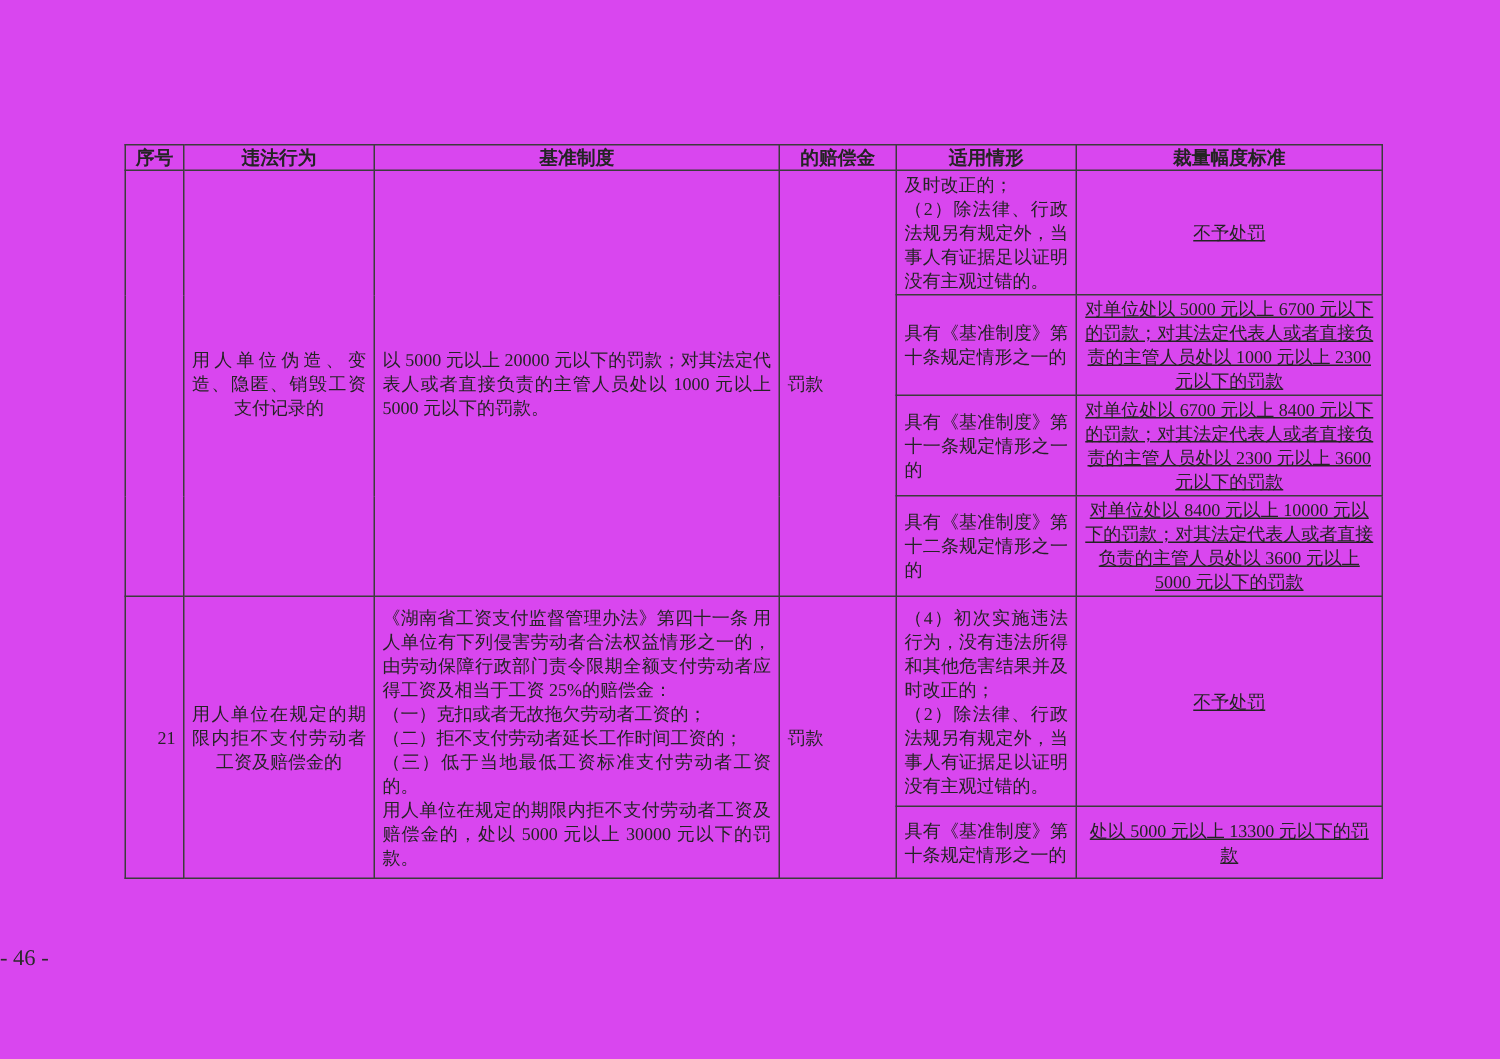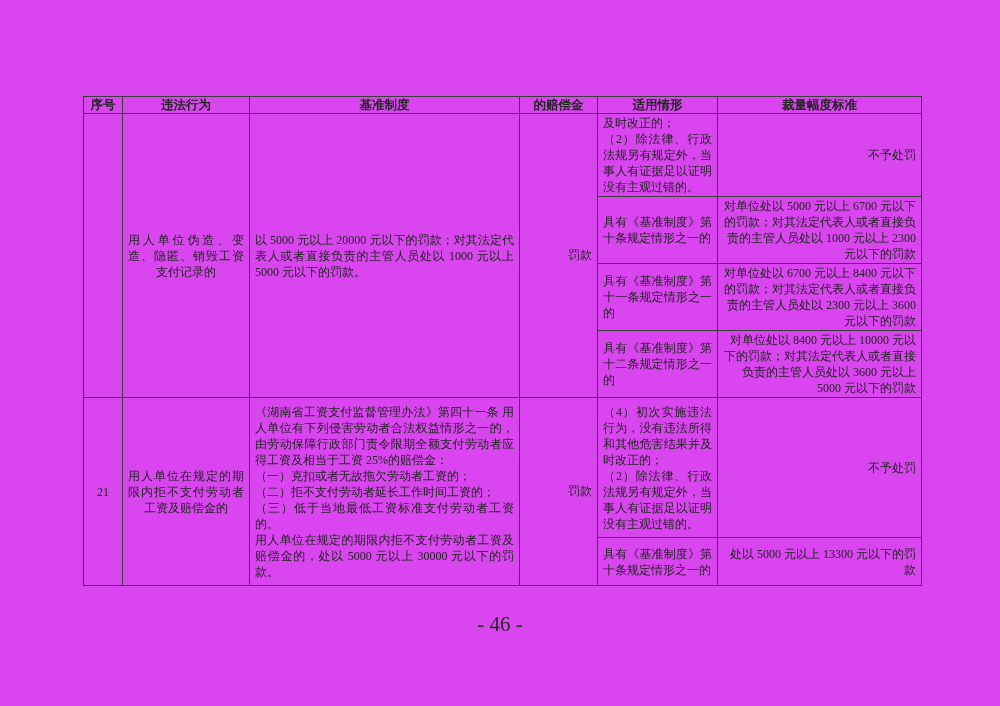--- a/index.html
+++ b/index.html
@@ -32,41 +32,41 @@
   .penalty th {
     font-weight: bold;
     font-size: 12.5px;
     line-height: 14px;
     padding: 0 2px;
     text-align: center;
     height: 17px;
   }
   .penalty p { margin: 0; }
 
-  .c-seq      { text-align: center; }
+  .c-seq      { text-align: right; }
   .c-behavior { text-align: justify; text-align-last: center; padding: 1px 7px; }
   .c-basis    { vertical-align: top; text-align: justify; padding: 1px 5px; }
-  .c-type     { text-align: right; font-family: Liberation Mono, monospace; }
+  .c-type     { text-align: left; }
   .c-situation{ text-align: justify; padding: 1px 6px; }
-  .c-standard { text-align: right; padding: 1px 6px; }
+  .c-standard { text-align: center; padding: 1px 6px; text-decoration: underline; }
 
   tr.h-b1r1 { height: 82px; }
   tr.h-b1r2 { height: 60px; }
   tr.h-b1r3 { height: 63px; }
   tr.h-b1r4 { height: 62px; }
   tr.h-b2r1 { height: 140px; }
   tr.h-b2r2 { height: 48px; }
 
   .page-number {
     position: absolute;
     left: 0;
-    top: 612px;
+    top: 631px;
     width: 100%;
-    text-align: center;
-    font-size: 21px;
+    text-align: left;
+    font-size: 15px;
     color: #2a2a2a;
   }
 </style>
 </head>
 <body>
 
 <div class="page">
 
   <table class="penalty">
     <colgroup>

